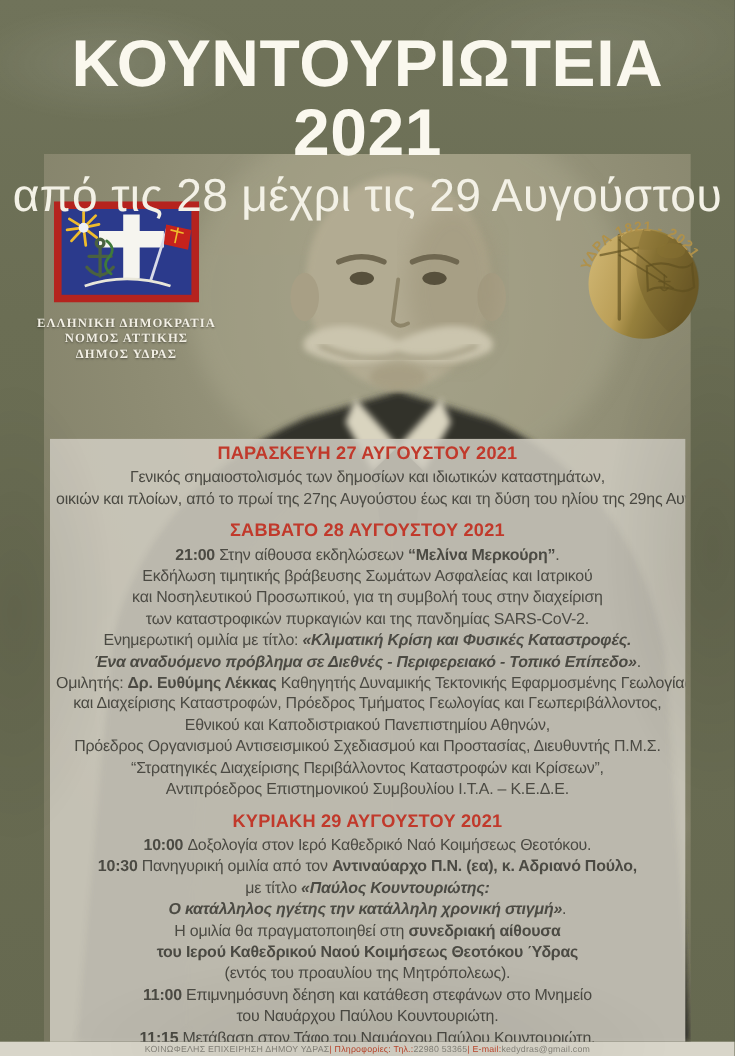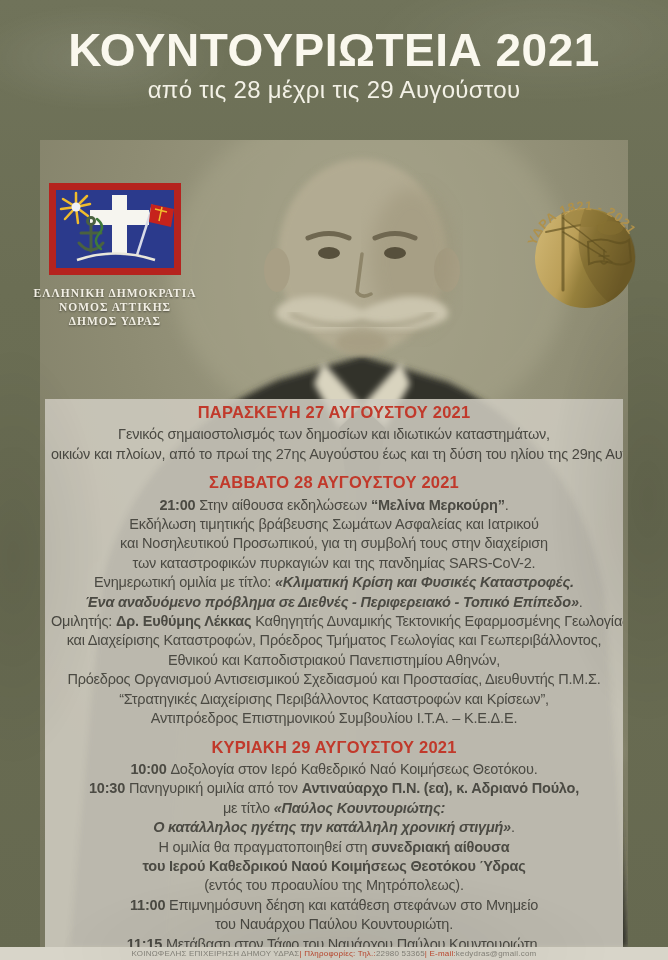--- a/index.html
+++ b/index.html
@@ -4,25 +4,25 @@
 <style>
   html,body{margin:0;padding:0;background:#55584a;}
   .poster{
     position:relative;width:668px;height:960px;overflow:hidden;
     background:linear-gradient(180deg,#70735a 0%,#6b6e54 30%,#666950 100%);
     font-family:"Liberation Sans","DejaVu Sans",sans-serif;
   }
   
   .titlebar{position:absolute;left:0;top:0;width:668px;text-align:center;z-index:6;}
   .titlebar h1{
-    margin:26px 0 0 0;font-size:46px;font-weight:700;color:#faf8ee;
+    margin:26px 0 0 0;font-size:60px;font-weight:700;color:#faf8ee;
     letter-spacing:0.5px;line-height:1.05;
   }
   .subtitle{
-    margin-top:2px;font-size:24px;font-weight:400;color:#f3f1e6;letter-spacing:0.3px;
+    margin-top:2px;font-size:42px;font-weight:400;color:#f3f1e6;letter-spacing:0.3px;
   }
   
   .photo{position:absolute;left:40px;top:140px;z-index:1;}
   
   .emblem{position:absolute;left:23px;top:183px;width:184px;text-align:center;z-index:3;}
   .emblem-lines{
     margin-top:7px;font-family:"Liberation Serif","DejaVu Serif",serif;font-weight:700;
     font-size:11.5px;line-height:14px;color:#f2efe4;letter-spacing:1px;
     text-shadow:0 1px 2px rgba(0,0,0,0.45);
   }

